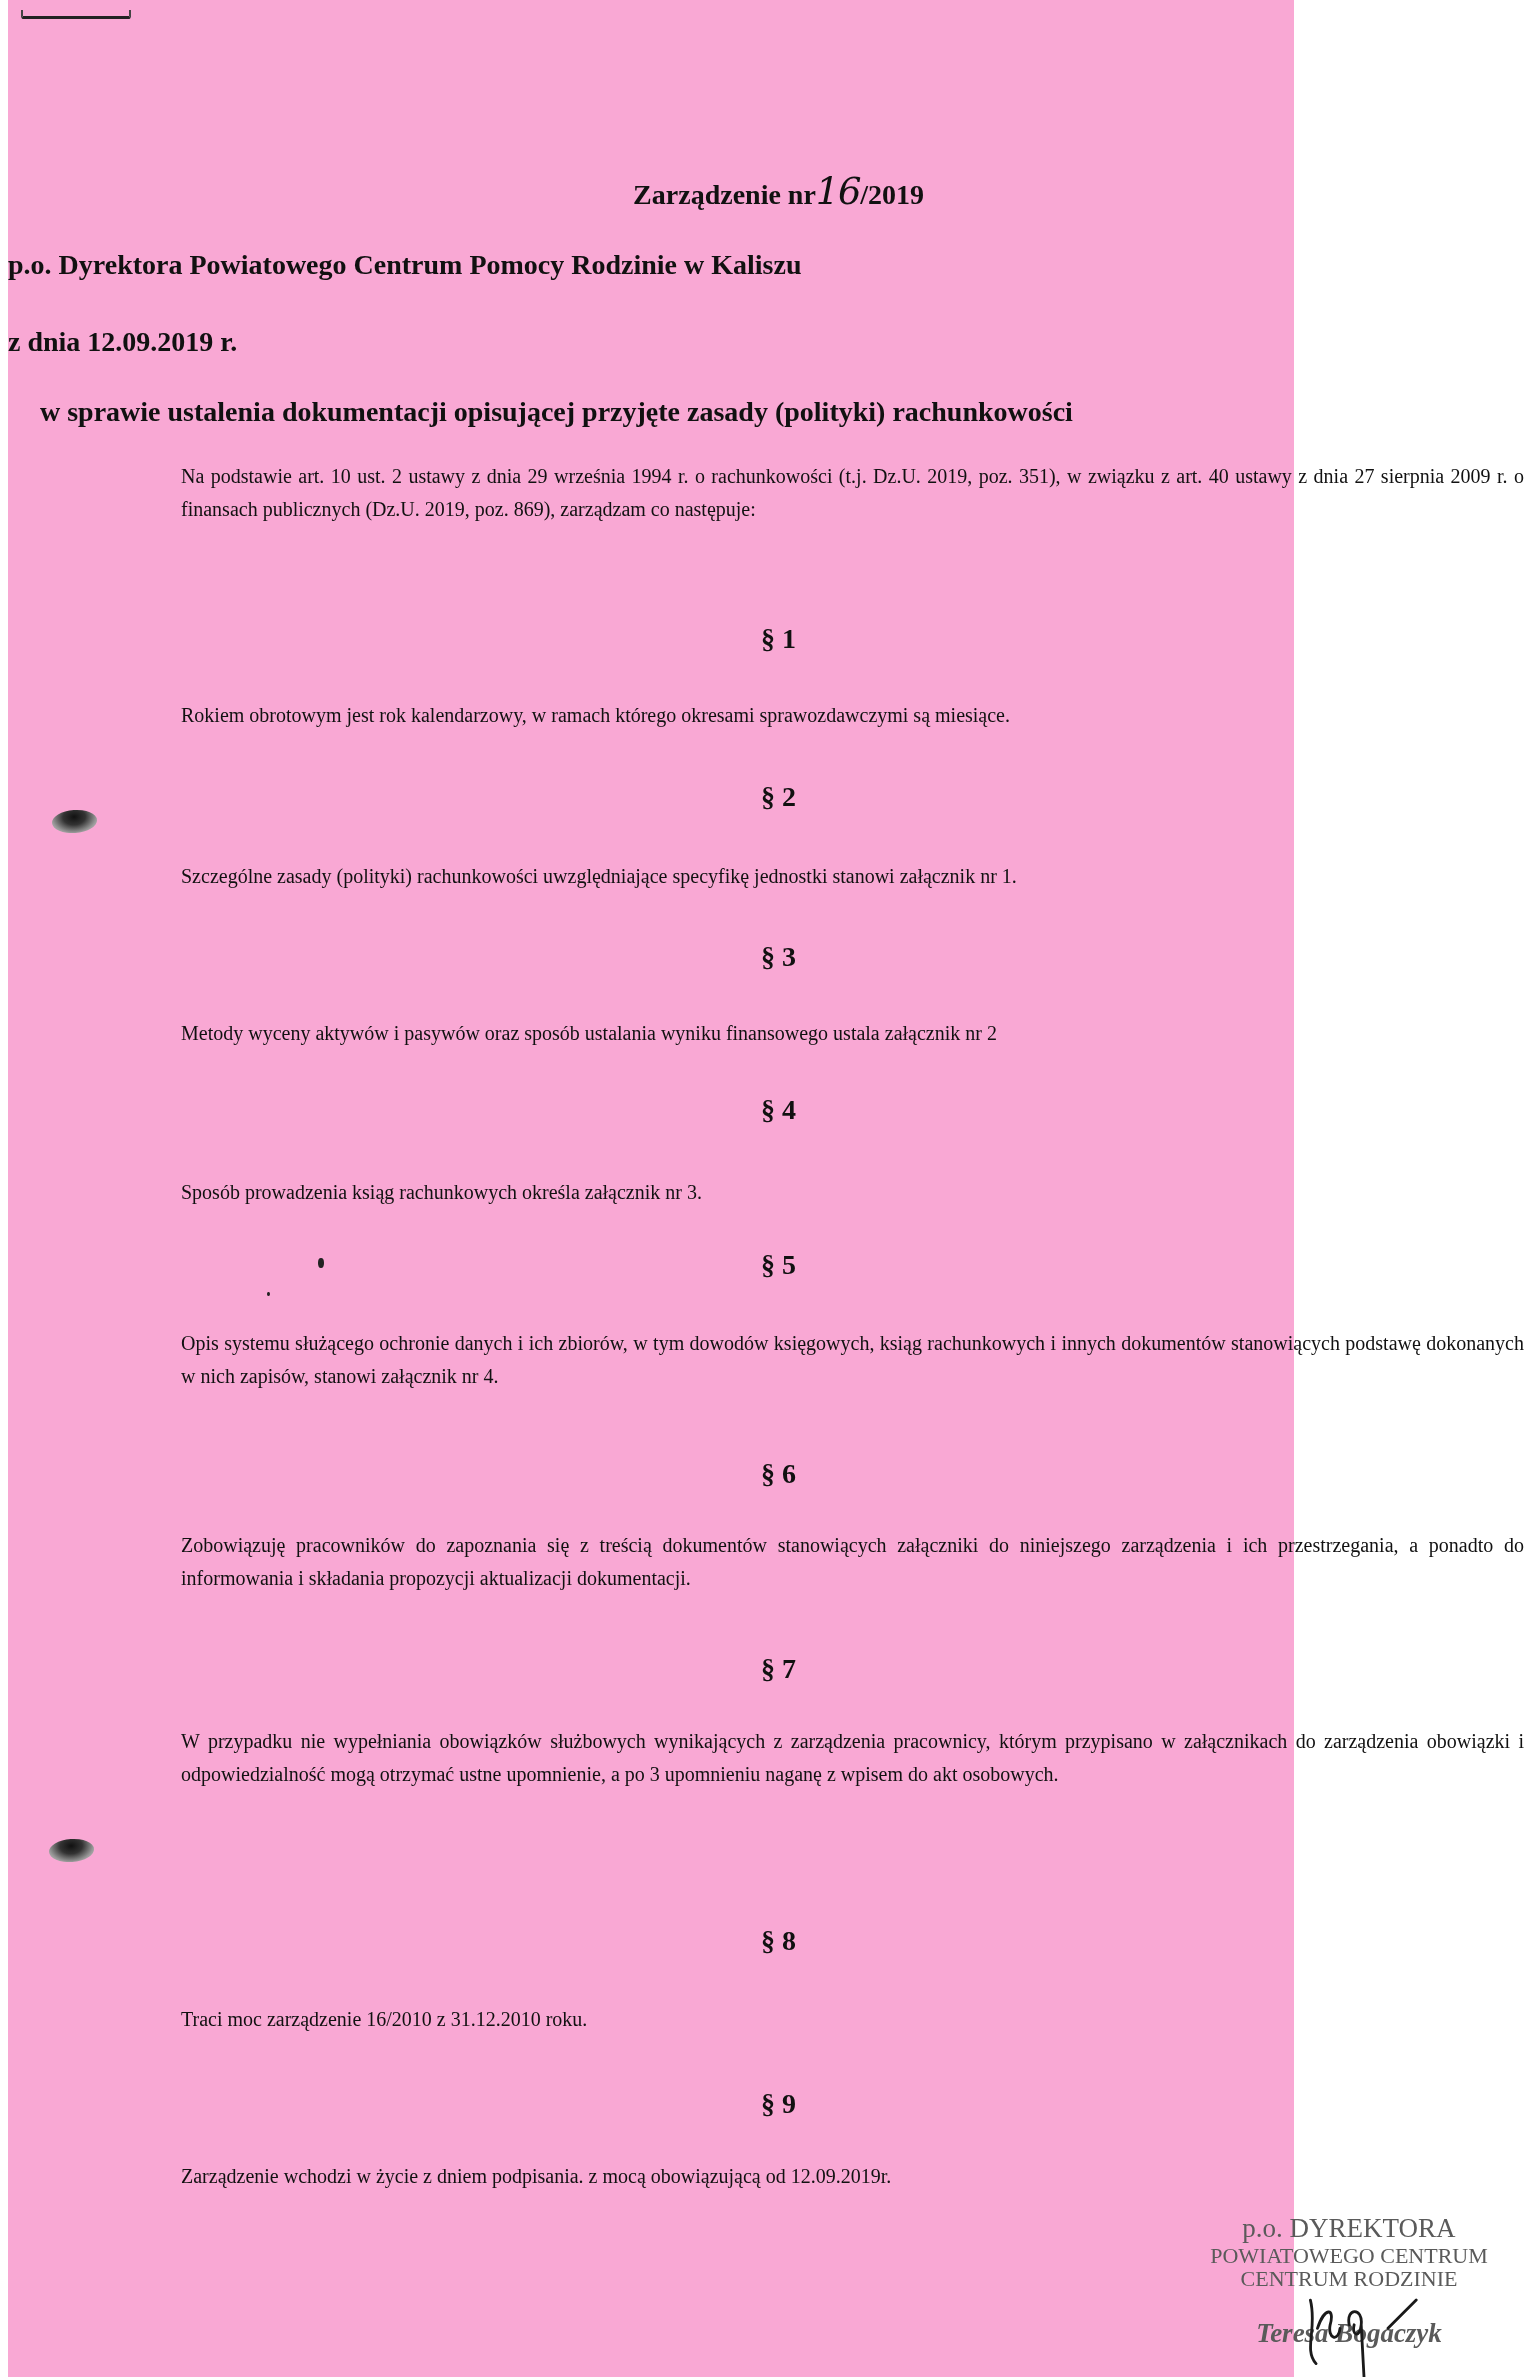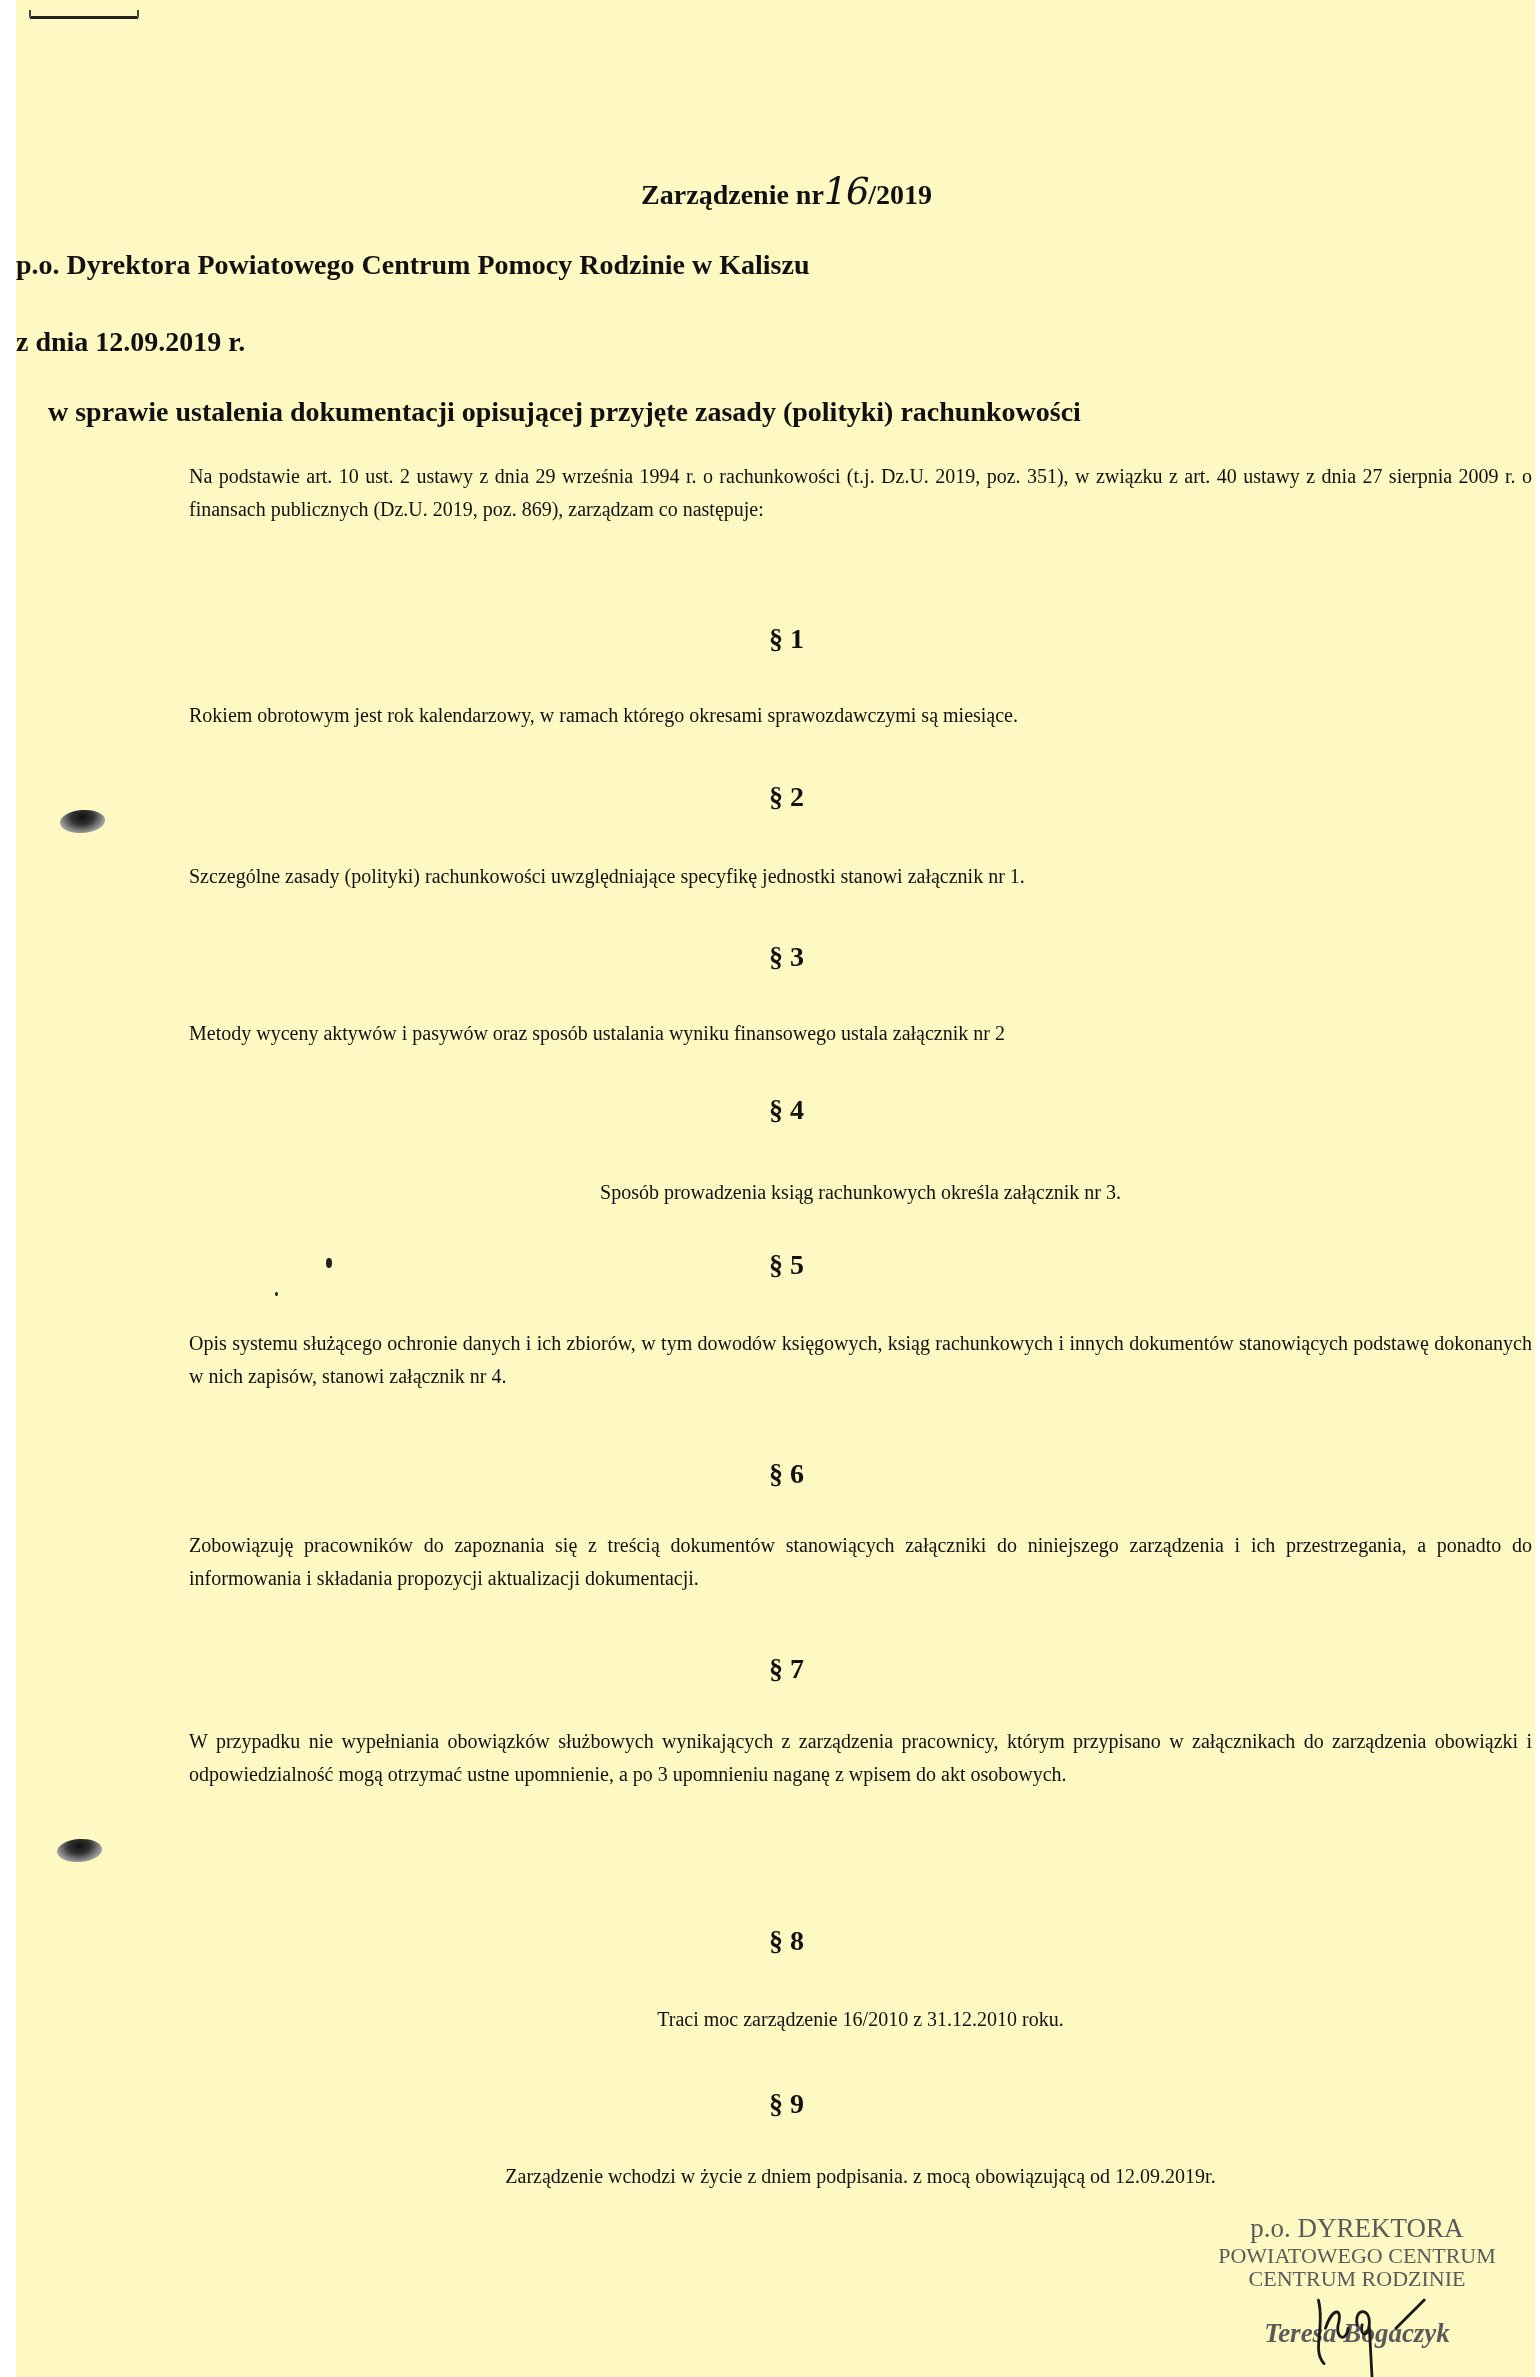--- a/index.html
+++ b/index.html
@@ -10,23 +10,23 @@
     body {
       width: 1541px;
       height: 2377px;
       position: relative;
       overflow: hidden;
       font-family: "Liberation Serif", "DejaVu Serif", serif;
       color: #111111;
     }
     .page {
       position: absolute;
-      left: 16px; top: 0;
-      width: 1519px; height: 2377px;
-      background: #fef9c3;
+      left: 8px; top: 0;
+      width: 1286px; height: 2377px;
+      background: #f9a8d4;
     }
     
     .clip-mark {
       position: absolute;
       left: 12.7px; top: 10px;
       width: 106px; height: 5.7px;
       border-bottom: 3.5px solid #222;
       border-left: 2.1px solid #444;
       border-right: 2.1px solid #444;
       border-radius: 0 0 2.8px 2.8px;
@@ -67,21 +67,21 @@
     .subject { top: 396px; padding-left: 32px; }
 
     .para {
       position: absolute;
       left: 173px;
       width: 1343px;
       font-size: 20px;
       line-height: 33px;
       text-align: justify;
     }
-    .para.nojust { text-align: center; }
+    .para.nojust { text-align: left; }
     .section-mark {
       position: absolute;
       left: 0; width: 1541px;
       text-align: center;
       font-size: 28px;
       font-weight: bold;
     }
     .sign-block {
       position: absolute;
       left: 1171px;

